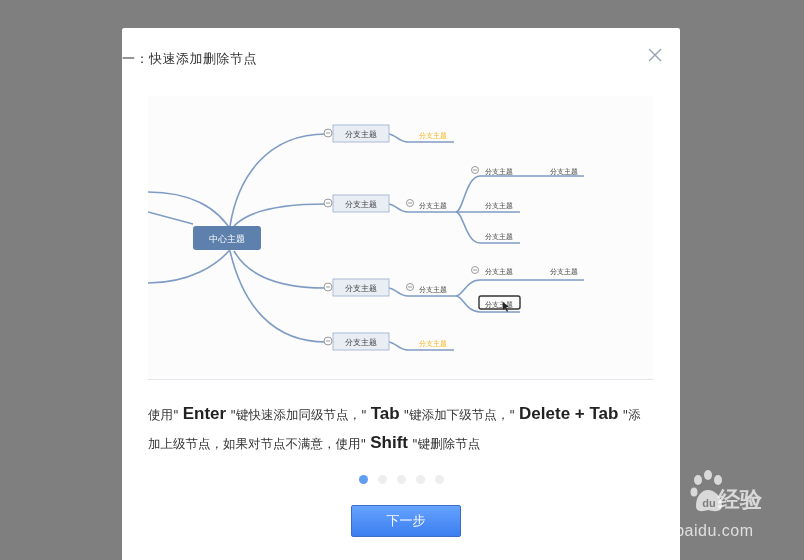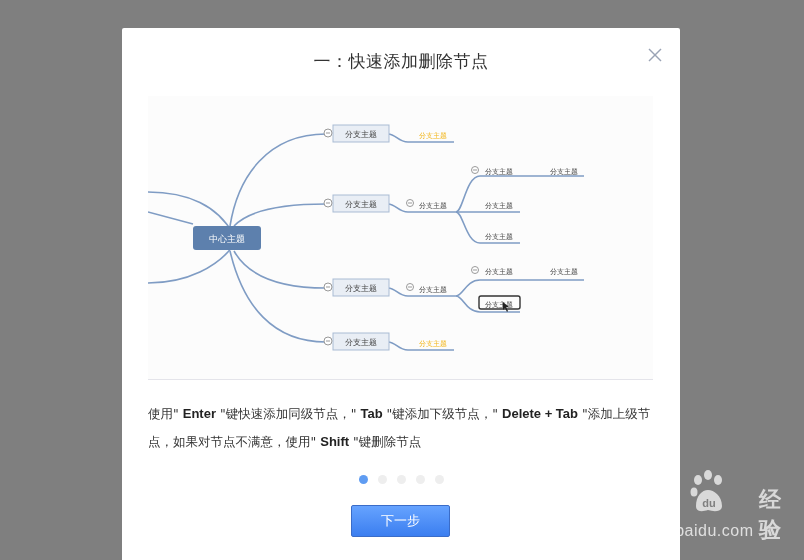--- a/index.html
+++ b/index.html
@@ -12,70 +12,70 @@
       position: absolute; left: 0; top: 0; width: 804px; height: 560px;
       background: #7f7f7f;
     }
     .modal {
       position: absolute; left: 122px; top: 28px; width: 558px; height: 540px;
       background: #ffffff;
       border-radius: 2px;
     }
     .modal-title {
       position: absolute; left: 0; top: 22px; width: 100%;
-      text-align: center; font-size: 17px; color: #333333;
+      text-align: left; font-size: 13px; color: #333333;
       letter-spacing: 0.5px;
     }
     .close-btn {
       position: absolute; left: 524px; top: 18px; width: 18px; height: 18px;
       cursor: pointer;
     }
     .preview {
       position: absolute; left: 26px; top: 68px; width: 505px; height: 284px;
       background: #fcfcfc;
       border-bottom: 1px solid #e4e4ea;
       overflow: hidden;
     }
     .preview svg { position: absolute; left: 0; top: 0; }
     .desc {
       position: absolute; left: 26px; top: 372px; width: 505px;
       font-size: 12.5px; color: #333333; line-height: 28px;
     }
-    .desc b { font-family: "Liberation Sans", sans-serif; font-weight: bold; color: #222; font-size: 13px; }
+    .desc b { font-family: "Liberation Sans", sans-serif; font-weight: bold; color: #222; font-size: 17px; }
     .dots {
       position: absolute; left: 0; top: 447px; width: 100%;
       display: flex; justify-content: center; gap: 10px;
     }
     .dot {
       width: 9px; height: 9px; border-radius: 50%; background: #eeeeee; cursor: pointer;
     }
     .dot.active { background: #5f9cf2; }
     .next-btn {
-      position: absolute; left: 229px; top: 477px; width: 99px; height: 32px;
+      position: absolute; left: 229px; top: 477px; width: 110px; height: 32px;
       background: linear-gradient(#66a3ff, #3b7ef0);
       border: 1px solid #3a6cc8;
       border-radius: 2px;
       color: #ffffff; font-size: 13px;
       display: flex; align-items: center; justify-content: center;
       cursor: pointer;
     }
     .watermark {
       position: absolute; left: 612px; top: 470px; width: 180px; height: 80px;
       pointer-events: none;
     }
     .wm-logo {
       position: absolute; left: 4px; top: 8px;
       font-family: "Liberation Sans", sans-serif; font-size: 34px; font-weight: bold;
       color: rgba(255,255,255,0.55);
       letter-spacing: 1px;
       -webkit-text-stroke: 1px rgba(200,200,200,0.6);
     }
     .wm-cn {
       position: absolute; left: 106px; top: 15px;
-      font-size: 22px; color: rgba(255,255,255,0.7); font-weight: bold; margin-left: 41px;
+      font-size: 22px; color: rgba(255,255,255,0.7); font-weight: bold;
     }
     .wm-url {
       position: absolute; left: 4px; top: 52px;
       font-family: "Liberation Sans", sans-serif; font-size: 16px;
       color: rgba(255,255,255,0.75);
       letter-spacing: 0.5px;
     }
     .wm-paw {
       position: absolute; left: 78px; top: 0px;
     }

